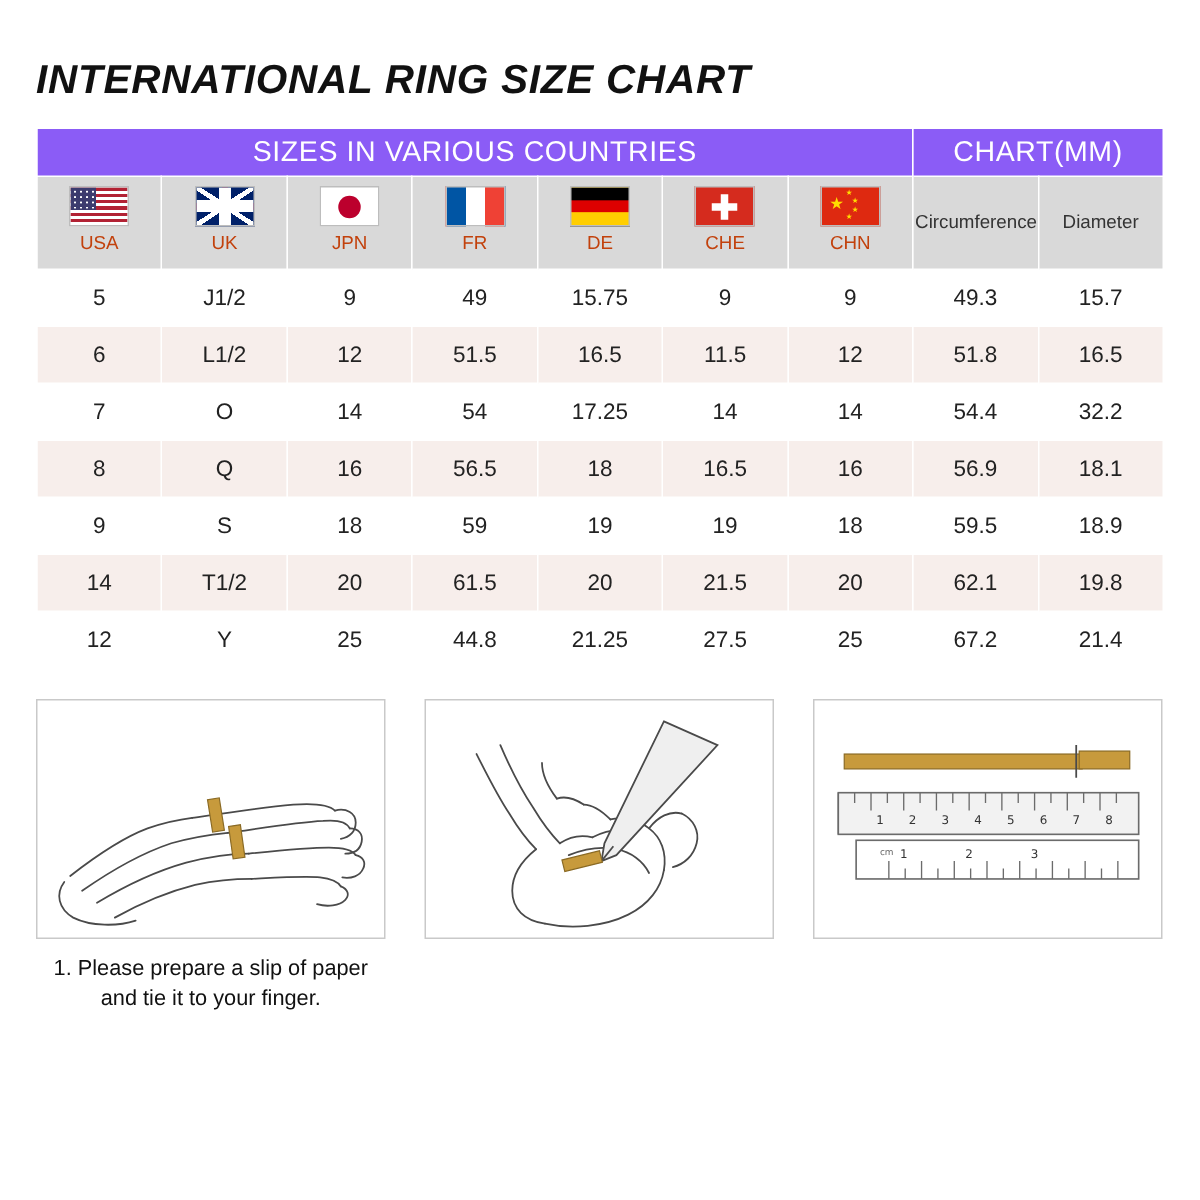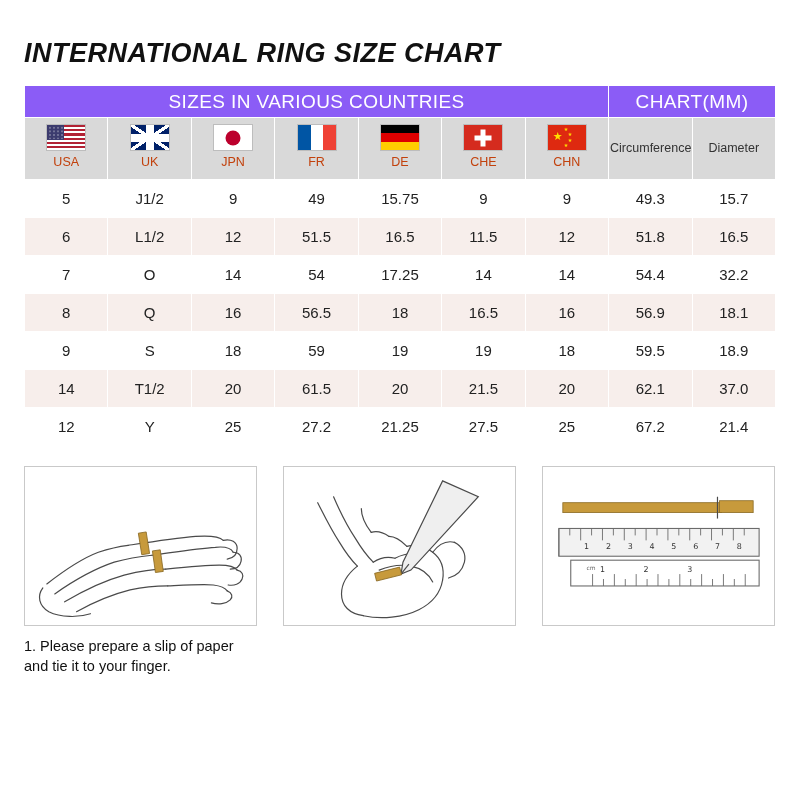--- a/index.html
+++ b/index.html
@@ -126,21 +126,21 @@
   .step { width: 233px; }
   .step .imgbox {
     width: 233px;
     height: 160px;
     border: 1px solid #c9c9c9;
     background: #ffffff;
     position: relative;
     overflow: hidden;
   }
   .step .caption {
-    text-align: left;
+    text-align: center;
     font-size: 14.5px;
     line-height: 20px;
     padding-top: 10px;
     color: #111;
   }
   .sketch { position:absolute; inset:0; }
 </style>
 </head>
 <body>
 
@@ -254,27 +254,27 @@
         </tr>
         <tr>
           <td>14</td>
           <td>T1/2</td>
           <td>20</td>
           <td>61.5</td>
           <td>20</td>
           <td>21.5</td>
           <td>20</td>
           <td>62.1</td>
-          <td>37.0</td>
+          <td>19.8</td>
         </tr>
         <tr>
           <td>12</td>
           <td>Y</td>
           <td>25</td>
-          <td>27.2</td>
+          <td>44.8</td>
           <td>21.25</td>
           <td>27.5</td>
           <td>25</td>
           <td>67.2</td>
           <td>21.4</td>
         </tr>
       </tbody>
   </table>
 
   <div class="steps">

